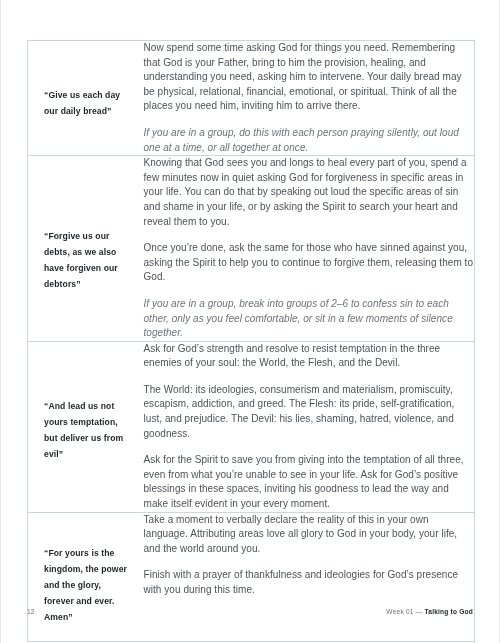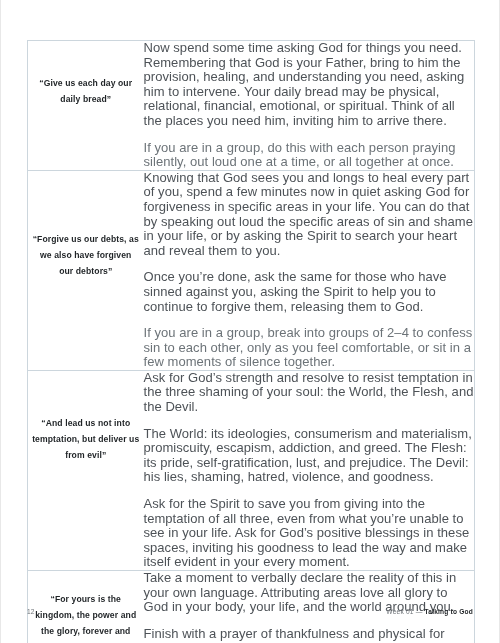--- a/index.html
+++ b/index.html
@@ -70,35 +70,35 @@
   .row-2 .cell-phrase { padding-top: 56px; }
   .row-3 .cell-phrase { padding-top: 40px; }
   .row-4 .cell-phrase { padding-top: 16px; }
 
   .phrase {
     font-size: 8.6px;
     font-weight: bold;
     line-height: 16px;
     letter-spacing: 0.1px;
     color: #1f2326;
-    text-align: center;
-    margin: 4px;
+    margin: 16px;
   }
 
   .para {
-    font-size: 13px;
+    font-size: 10px;
     line-height: 14.6px;
     color: #4d5257;
     margin: 0 0 12px 0;
     letter-spacing: 0.05px;
   }
   .para:last-child {
     margin-bottom: 0;
   }
   .para.note {
+    font-style: italic;
     color: #6c7378;
   }
 
   
   .footer {
     position: absolute;
     left: 26px;
     right: 26px;
     bottom: 26px;
     height: 12px;
@@ -136,42 +136,42 @@
           </td>
         </tr>
 
         <tr class="prayer-row row-2">
           <td class="cell cell-phrase">
             <p class="phrase">“Forgive us our debts, as we also have forgiven our debtors”</p>
           </td>
           <td class="cell cell-body">
             <p class="para">Knowing that God sees you and longs to heal every part of you, spend a few minutes now in quiet asking God for forgiveness in specific areas in your life. You can do that by speaking out loud the specific areas of sin and shame in your life, or by asking the Spirit to search your heart and reveal them to you.</p>
             <p class="para">Once you’re done, ask the same for those who have sinned against you, asking the Spirit to help you to continue to forgive them, releasing them to God.</p>
-            <p class="para note">If you are in a group, break into groups of 2–4 to confess sin to each other, only as you feel comfortable, or sit in a few moments of silence together.</p>
+            <p class="para note">If you are in a group, break into groups of 2–6 to confess sin to each other, only as you feel comfortable, or sit in a few moments of silence together.</p>
           </td>
         </tr>
 
         <tr class="prayer-row row-3">
           <td class="cell cell-phrase">
-            <p class="phrase">“And lead us not into temptation, but deliver us from evil”</p>
+            <p class="phrase">“And lead us not yours temptation, but deliver us from evil”</p>
           </td>
           <td class="cell cell-body">
-            <p class="para">Ask for God’s strength and resolve to resist temptation in the three shaming of your soul: the World, the Flesh, and the Devil.</p>
+            <p class="para">Ask for God’s strength and resolve to resist temptation in the three enemies of your soul: the World, the Flesh, and the Devil.</p>
             <p class="para">The World: its ideologies, consumerism and materialism, promiscuity, escapism, addiction, and greed. The Flesh: its pride, self-gratification, lust, and prejudice. The Devil: his lies, shaming, hatred, violence, and goodness.</p>
             <p class="para">Ask for the Spirit to save you from giving into the temptation of all three, even from what you’re unable to see in your life. Ask for God’s positive blessings in these spaces, inviting his goodness to lead the way and make itself evident in your every moment.</p>
           </td>
         </tr>
 
         <tr class="prayer-row row-4 last">
           <td class="cell cell-phrase">
             <p class="phrase">“For yours is the kingdom, the power and the glory, forever and ever. Amen”</p>
           </td>
           <td class="cell cell-body">
             <p class="para">Take a moment to verbally declare the reality of this in your own language. Attributing areas love all glory to God in your body, your life, and the world around you.</p>
-            <p class="para">Finish with a prayer of thankfulness and physical for God’s presence with you during this time.</p>
+            <p class="para">Finish with a prayer of thankfulness and ideologies for God’s presence with you during this time.</p>
           </td>
         </tr>
 
       </tbody>
     </table>
   </div>
 
   <div class="footer">
     <span class="footer-left">12</span>
     <span class="footer-right"><span>Week 01 — </span><span class="series">Talking to God</span></span>

